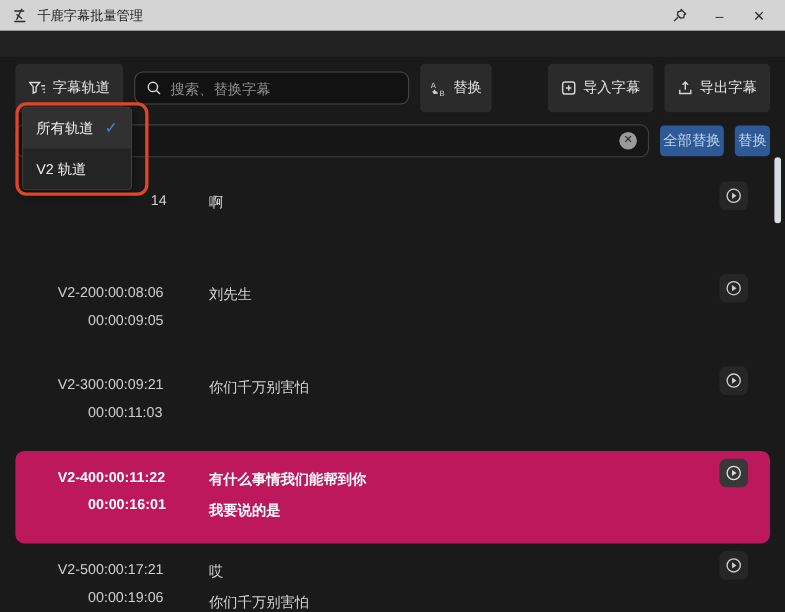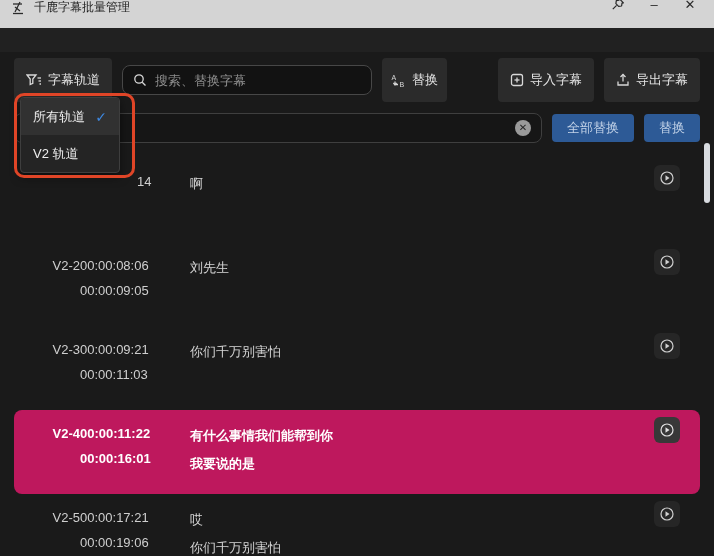--- a/index.html
+++ b/index.html
@@ -1,20 +1,20 @@
 <!DOCTYPE html>
 <html><head>
 <meta charset="utf-8">
 <style>
   * { margin:0; padding:0; box-sizing:border-box; }
   html,body { width:714px; height:556px; overflow:hidden; }
   body { font-family:"Liberation Sans","DejaVu Sans",sans-serif; background:#1a1a1a; position:relative; }
 
   
-  .titlebar { height:28px; background:#d4d4d4; display:flex; align-items:flex-end; padding:12px 10px; gap:8px; }
+  .titlebar { height:28px; background:#d4d4d4; display:flex; align-items:center; padding:0 10px; gap:8px; }
   .titlebar .logo { width:16px; height:16px; display:flex; align-items:center; justify-content:center; }
   .titlebar .title { font-size:12px; color:#1c1c1c; }
   .titlebar .spacer { flex:1; }
   .tb-btn { width:28px; height:24px; display:flex; align-items:center; justify-content:center;
             color:#2a2a2a; font-size:13px; cursor:default; background:transparent; border:none; }
   .tb-btn svg { display:block; }
 
   
   .top-band { height:24px; background:#212121; }
 
@@ -33,21 +33,21 @@
 
   
   .replace-bar { display:flex; align-items:center; gap:10px; margin:11px 14px 0 14px; }
   .replace-input-wrap { flex:1; height:30px; background:#161616; border:1px solid #3f3f3f; border-radius:8px;
                         display:flex; align-items:center; padding:0 10px; }
   .replace-input-wrap input { flex:1; background:transparent; border:none; outline:none; color:#d0d0d0;
                               font-size:13px; font-family:inherit; }
   .clear-ic { width:16px; height:16px; border-radius:50%; background:#9a9a9a; color:#242424;
               font-size:10px; line-height:16px; text-align:center; cursor:pointer; flex:0 0 auto; }
   .btn-blue { height:28px; border:none; border-radius:4px; background:#2d5a96; color:#c3d3e8;
-              font-size:13px; padding:0 15px; cursor:pointer; font-family:inherit; }
+              font-size:13px; padding:0 3px; cursor:pointer; font-family:inherit; }
 
   
   .list { margin-top:15px; }
   .srow { position:relative; margin:0 14px; height:84px; padding:16px 0 0 10px;
           display:flex; align-items:flex-start; border-radius:8px; color:#cfcfcf; }
   .srow.active { background:#be185d; color:#ffffff; font-weight:bold; }
   .c-id { width:56px; font-size:13px;text-align:right; }
   .c-times { width:110px; font-size:13px; }
   .c-times .t2 { margin-top:10px; }
   .c-text { flex:1; font-size:13px; line-height:28px; margin-top:-4px; color:#d6d6d6; }

